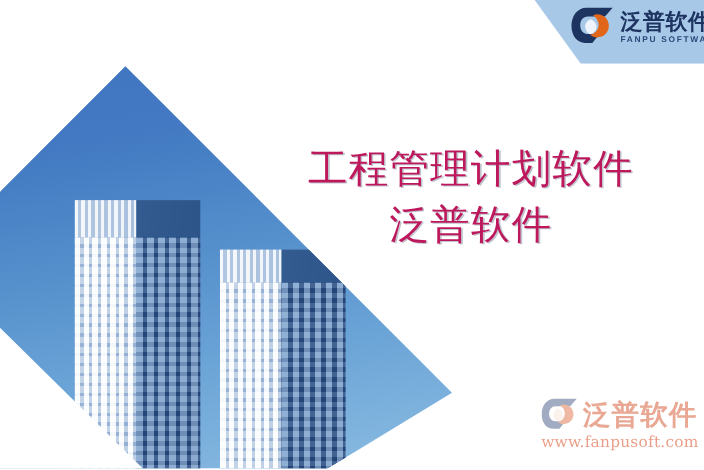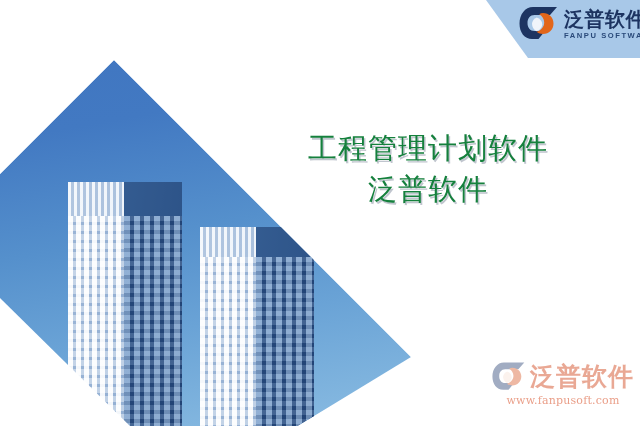--- a/index.html
+++ b/index.html
@@ -169,22 +169,22 @@
 
   
   .title-block {
     position: absolute;
     left: 278px;
     top: 128px;
     width: 300px;
     text-align: center;
     z-index: 5;
     font-family: "DejaVu Serif", "Liberation Serif", serif;
-    color: #15803d;
-    font-size: 29px;
+    color: #be185d;
+    font-size: 36px;
     line-height: 1.42;
     letter-spacing: 1px;
     text-shadow: 1.5px 1.5px 0 rgba(140,150,165,0.55);
   }
   .title-line { display: block; white-space: nowrap; }
 
   
   .watermark {
     position: absolute;
     left: 492px;
@@ -201,21 +201,21 @@
   .wm-cn {
     font-family: "DejaVu Sans", "Liberation Sans", sans-serif;
     font-size: 25px;
     font-weight: bold;
     color: #e8a18c;
     letter-spacing: 1px;
     white-space: nowrap;
   }
   .wm-url {
     font-family: "DejaVu Serif", "Liberation Serif", serif;
-    font-size: 11px;
+    font-size: 14px;
     color: #e8967e;
     letter-spacing: 0.2px;
     text-align: center;
     margin-top: 1px;
     white-space: nowrap;
   }
 </style>
 </head>
 <body>
 

